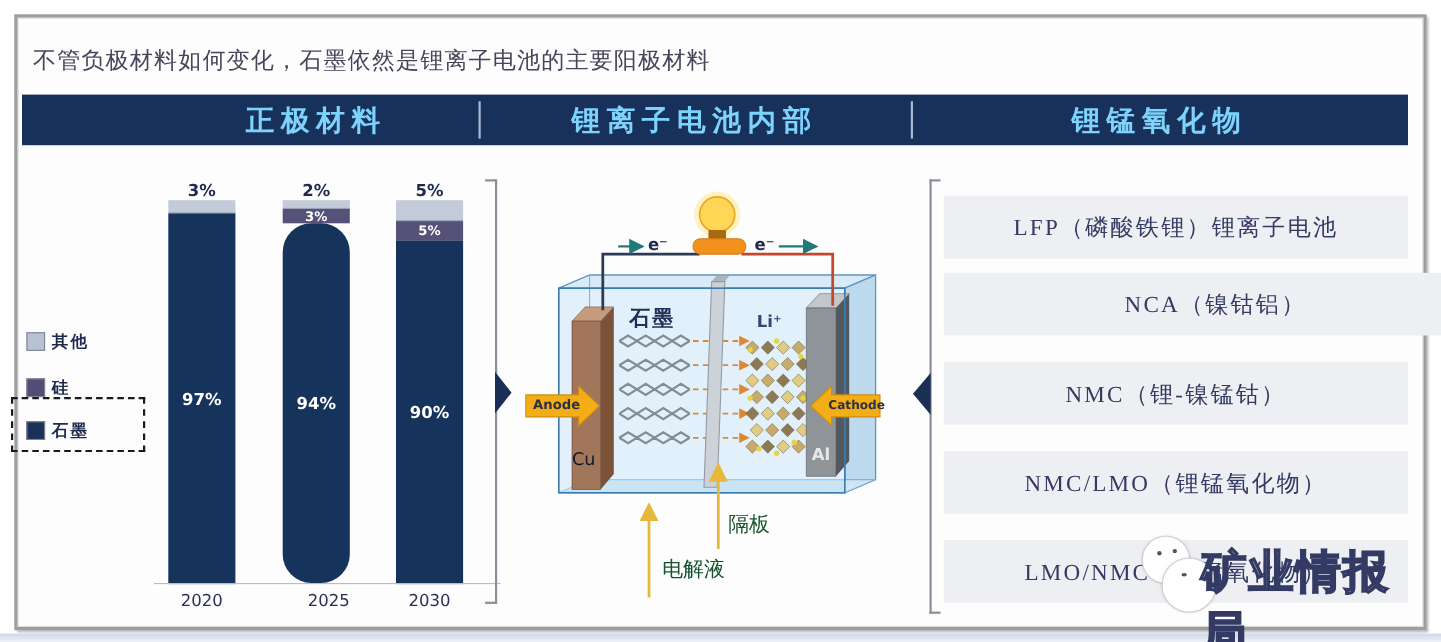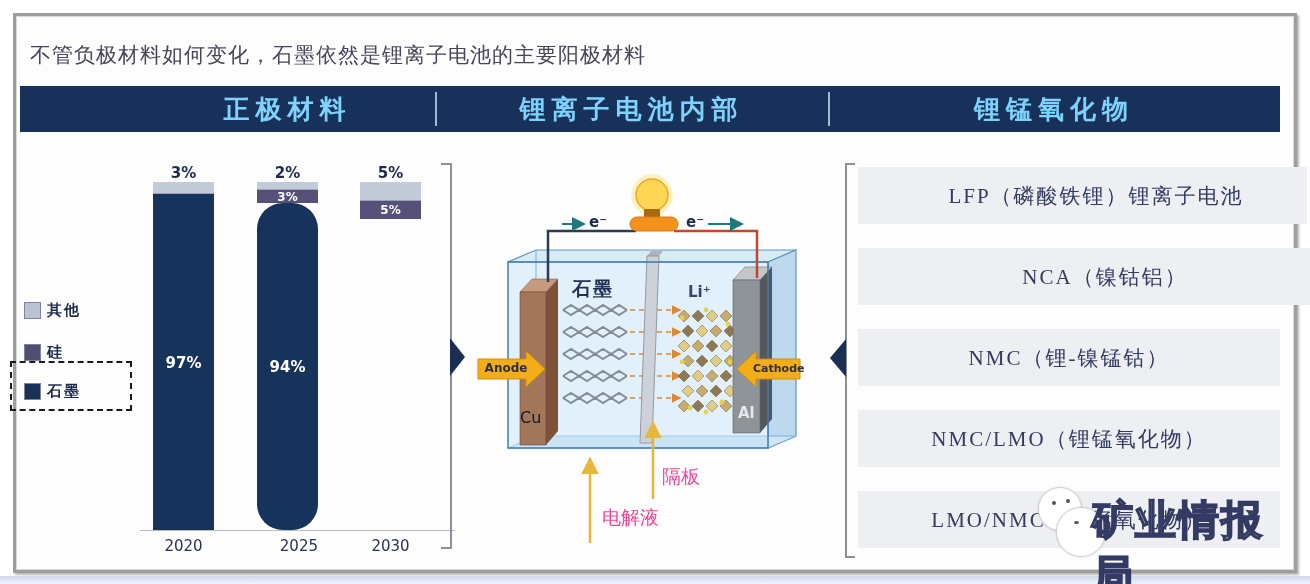--- a/index.html
+++ b/index.html
@@ -34,21 +34,21 @@
   .brk{background:#8a8f99;}
   .tri-r{width:0;height:0;border-top:19px solid transparent;border-bottom:19px solid transparent;
          border-left:15px solid #1b2f55;}
   .tri-l{width:0;height:0;border-top:19px solid transparent;border-bottom:19px solid transparent;
          border-right:16px solid #1b2f55;}
   
   .mat-row{position:absolute;left:858px;width:422px;height:57px;background:#edeff2;
     display:flex;align-items:center;justify-content:center;
     font-family:"Liberation Serif","DejaVu Serif",serif;font-size:21px;color:#333a63;letter-spacing:2px;}
   
-  .dlab{position:absolute;color:#ec4899;white-space:nowrap;}
+  .dlab{position:absolute;color:#14532d;white-space:nowrap;}
   
   #watermark{left:1030px;top:485px;width:266px;height:75px;z-index:6;}
   .wm-c{position:absolute;border-radius:50%;background:#fff;border:1px solid #cfcfcf;
         box-shadow:0 0 3px rgba(0,0,0,.12);}
   #watermark-text{position:absolute;left:62px;top:8px;font-size:41px;font-weight:bold;
     color:rgba(255,255,255,.92);-webkit-text-stroke:1.6px #333a63;
     text-shadow:0 0 1px #333a63;letter-spacing:2px;}
   .wm-dot{position:absolute;background:#555;border-radius:50%;}
 </style>
 </head>
@@ -76,20 +76,21 @@
   <div class="abs bar" style="left:257px;">
     <div class="blabel">2%</div>
     <div class="seg seg-other" style="height:7px;"></div>
     <div class="seg seg-si" style="height:13px;">3%</div>
     <div class="seg seg-gr" style="height:327px;border-radius:26px;">94%</div>
   </div>
   <div class="abs bar" style="left:360px;">
     <div class="blabel">5%</div>
     <div class="seg seg-other" style="height:18px;"></div>
     <div class="seg seg-si" style="height:18px;">5%</div>
+    <div class="seg seg-gr" style="height:312px;">90%</div>
   </div>
 
   <div class="abs" id="axis-line"></div>
   <div class="abs yearlabel" style="left:153px;">2020</div>
   <div class="abs yearlabel" style="left:257px;text-align:right;">2025</div>
   <div class="abs yearlabel" style="left:360px;">2030</div>
 
   <div class="abs lgsq" style="left:24px;top:302px;background:#b9c1d3;"></div>
   <div class="abs lglab" style="left:47px;top:301px;">其他</div>
   <div class="abs lgsq" style="left:24px;top:344px;background:#514d75;"></div>
@@ -230,21 +231,21 @@
   <div class="abs dlab" style="left:480px;top:361px;width:52px;text-align:center;font-size:12px;font-weight:bold;color:#2b3144;">Anode</div>
   <div class="abs dlab" style="left:753px;top:362px;width:50px;text-align:center;font-size:11px;font-weight:bold;color:#2b3144;">Cathode</div>
   <div class="abs dlab" style="left:662px;top:464px;font-size:19px;">隔板</div>
   <div class="abs dlab" style="left:602px;top:505px;font-size:19px;">电解液</div>
 
   <div class="abs brk" style="left:845px;top:163px;width:2px;height:395px;"></div>
   <div class="abs brk" style="left:845px;top:163px;width:10px;height:2px;"></div>
   <div class="abs brk" style="left:845px;top:556px;width:10px;height:2px;"></div>
   <div class="abs tri-l" style="left:830px;top:339px;"></div>
 
-  <div class="mat-row" style="top:167px;padding-left:27px;">LFP（磷酸铁锂）锂离子电池</div>
+  <div class="mat-row" style="top:178px;">LFP（磷酸铁锂）锂离子电池</div>
   <div class="mat-row" style="top:248px;padding-left:36px;">NCA（镍钴铝）</div>
   <div class="mat-row" style="top:329px;">NMC（锂-镍锰钴）</div>
   <div class="mat-row" style="top:410px;">NMC/LMO（锂锰氧化物）</div>
   <div class="mat-row" style="top:491px;">LMO/NMC（锂锰氧化物）</div>
 
   <div class="abs" id="watermark">
     <div class="wm-c" style="left:8px;top:2px;width:42px;height:42px;"></div>
     <div class="wm-c" style="left:26px;top:22px;width:48px;height:48px;"></div>
     <div class="wm-dot" style="left:22px;top:16px;width:4px;height:4px;"></div>
     <div class="wm-dot" style="left:36px;top:14px;width:4px;height:4px;"></div>

